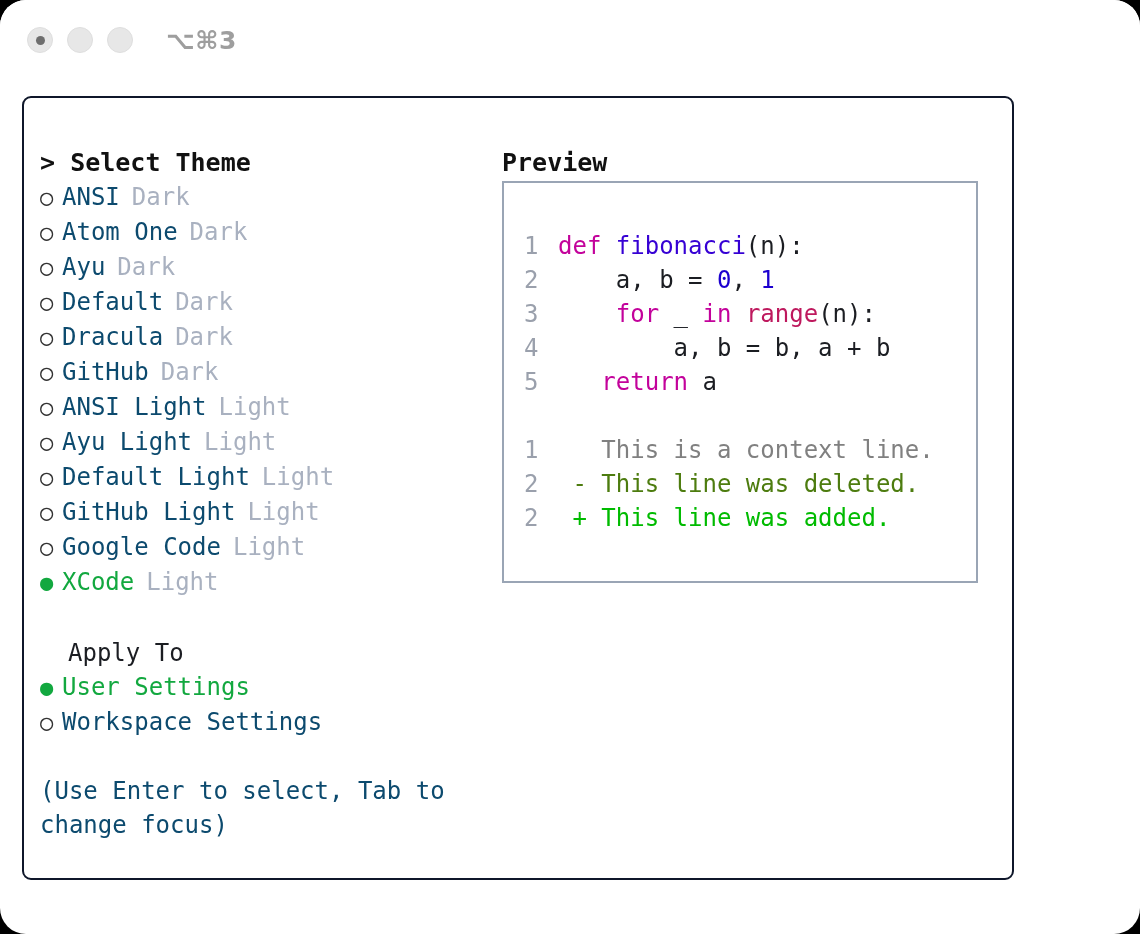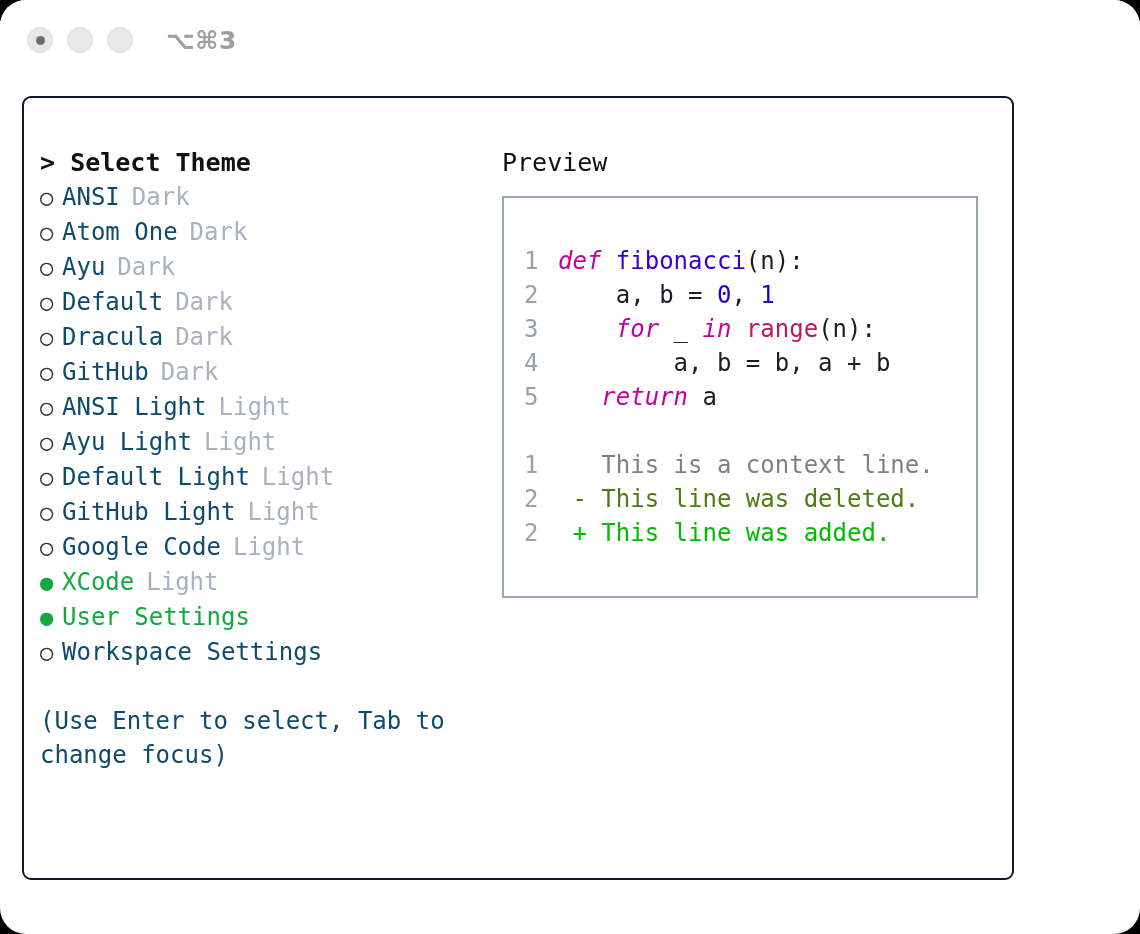--- a/index.html
+++ b/index.html
@@ -150,24 +150,24 @@
 
   
   #right-col {
     flex: 1;
     padding: 48px 0 0 8px;
     box-sizing: border-box;
   }
 
   #preview-title {
     font-size: 25px;
-    font-weight: normal;
+    font-weight: bold;
     color: #111111;
     line-height: 34px;
-    margin-bottom: 16px;
+    margin-bottom: 1px;
   }
 
   #preview-box {
     width: 476px;
     height: 402px;
     border: 2px solid #9aa5b5;
     box-sizing: border-box;
     background: #ffffff;
     padding: 46px 0 0 20px;
   }
@@ -182,21 +182,21 @@
     width: 34px;
     flex: 0 0 34px;
     color: #9aa0ac;
     text-align: left;
   }
   .code-body { color: #1b1d22; }
 
   .spacer-line { height: 34px; }
 
   
-  .t-kw   { color: #c3029b; font-style: italic; }
+  .t-kw   { color: #c3029b; }
   .t-fn   { color: #3600d4; }
   .t-num  { color: #1c00cf; }
   .t-bi   { color: #be185d; text-align: center; }
   .t-pl   { color: #1b1d22; }
   .t-ctx  { color: #808080; }
   .t-del  { color: #4d7c0f; }
   .t-add  { color: #00bb00; }
 </style>
 </head>
 <body>
@@ -229,20 +229,21 @@
             <div class="opt"><span class="bullet">○</span><span class="label">Dracula</span><span class="tag">Dark</span></div>
             <div class="opt"><span class="bullet">○</span><span class="label">GitHub</span><span class="tag">Dark</span></div>
             <div class="opt"><span class="bullet">○</span><span class="label">ANSI Light</span><span class="tag">Light</span></div>
             <div class="opt"><span class="bullet">○</span><span class="label">Ayu Light</span><span class="tag">Light</span></div>
             <div class="opt"><span class="bullet">○</span><span class="label">Default Light</span><span class="tag">Light</span></div>
             <div class="opt"><span class="bullet">○</span><span class="label">GitHub Light</span><span class="tag">Light</span></div>
             <div class="opt"><span class="bullet">○</span><span class="label">Google Code</span><span class="tag">Light</span></div>
             <div class="opt selected"><span class="bullet">●</span><span class="label">XCode</span><span class="tag">Light</span></div>
           </div>
 
+        <div class="applyto-head">Apply To</div>
         <div id="apply-list">
             <div class="opt selected"><span class="bullet">●</span><span class="label">User Settings</span></div>
             <div class="opt"><span class="bullet">○</span><span class="label">Workspace Settings</span></div>
           </div>
 
         <div class="hint">(Use Enter to select, Tab to change focus)</div>
       </div>
 
       <div id="right-col">
         <div id="preview-title">Preview</div>

